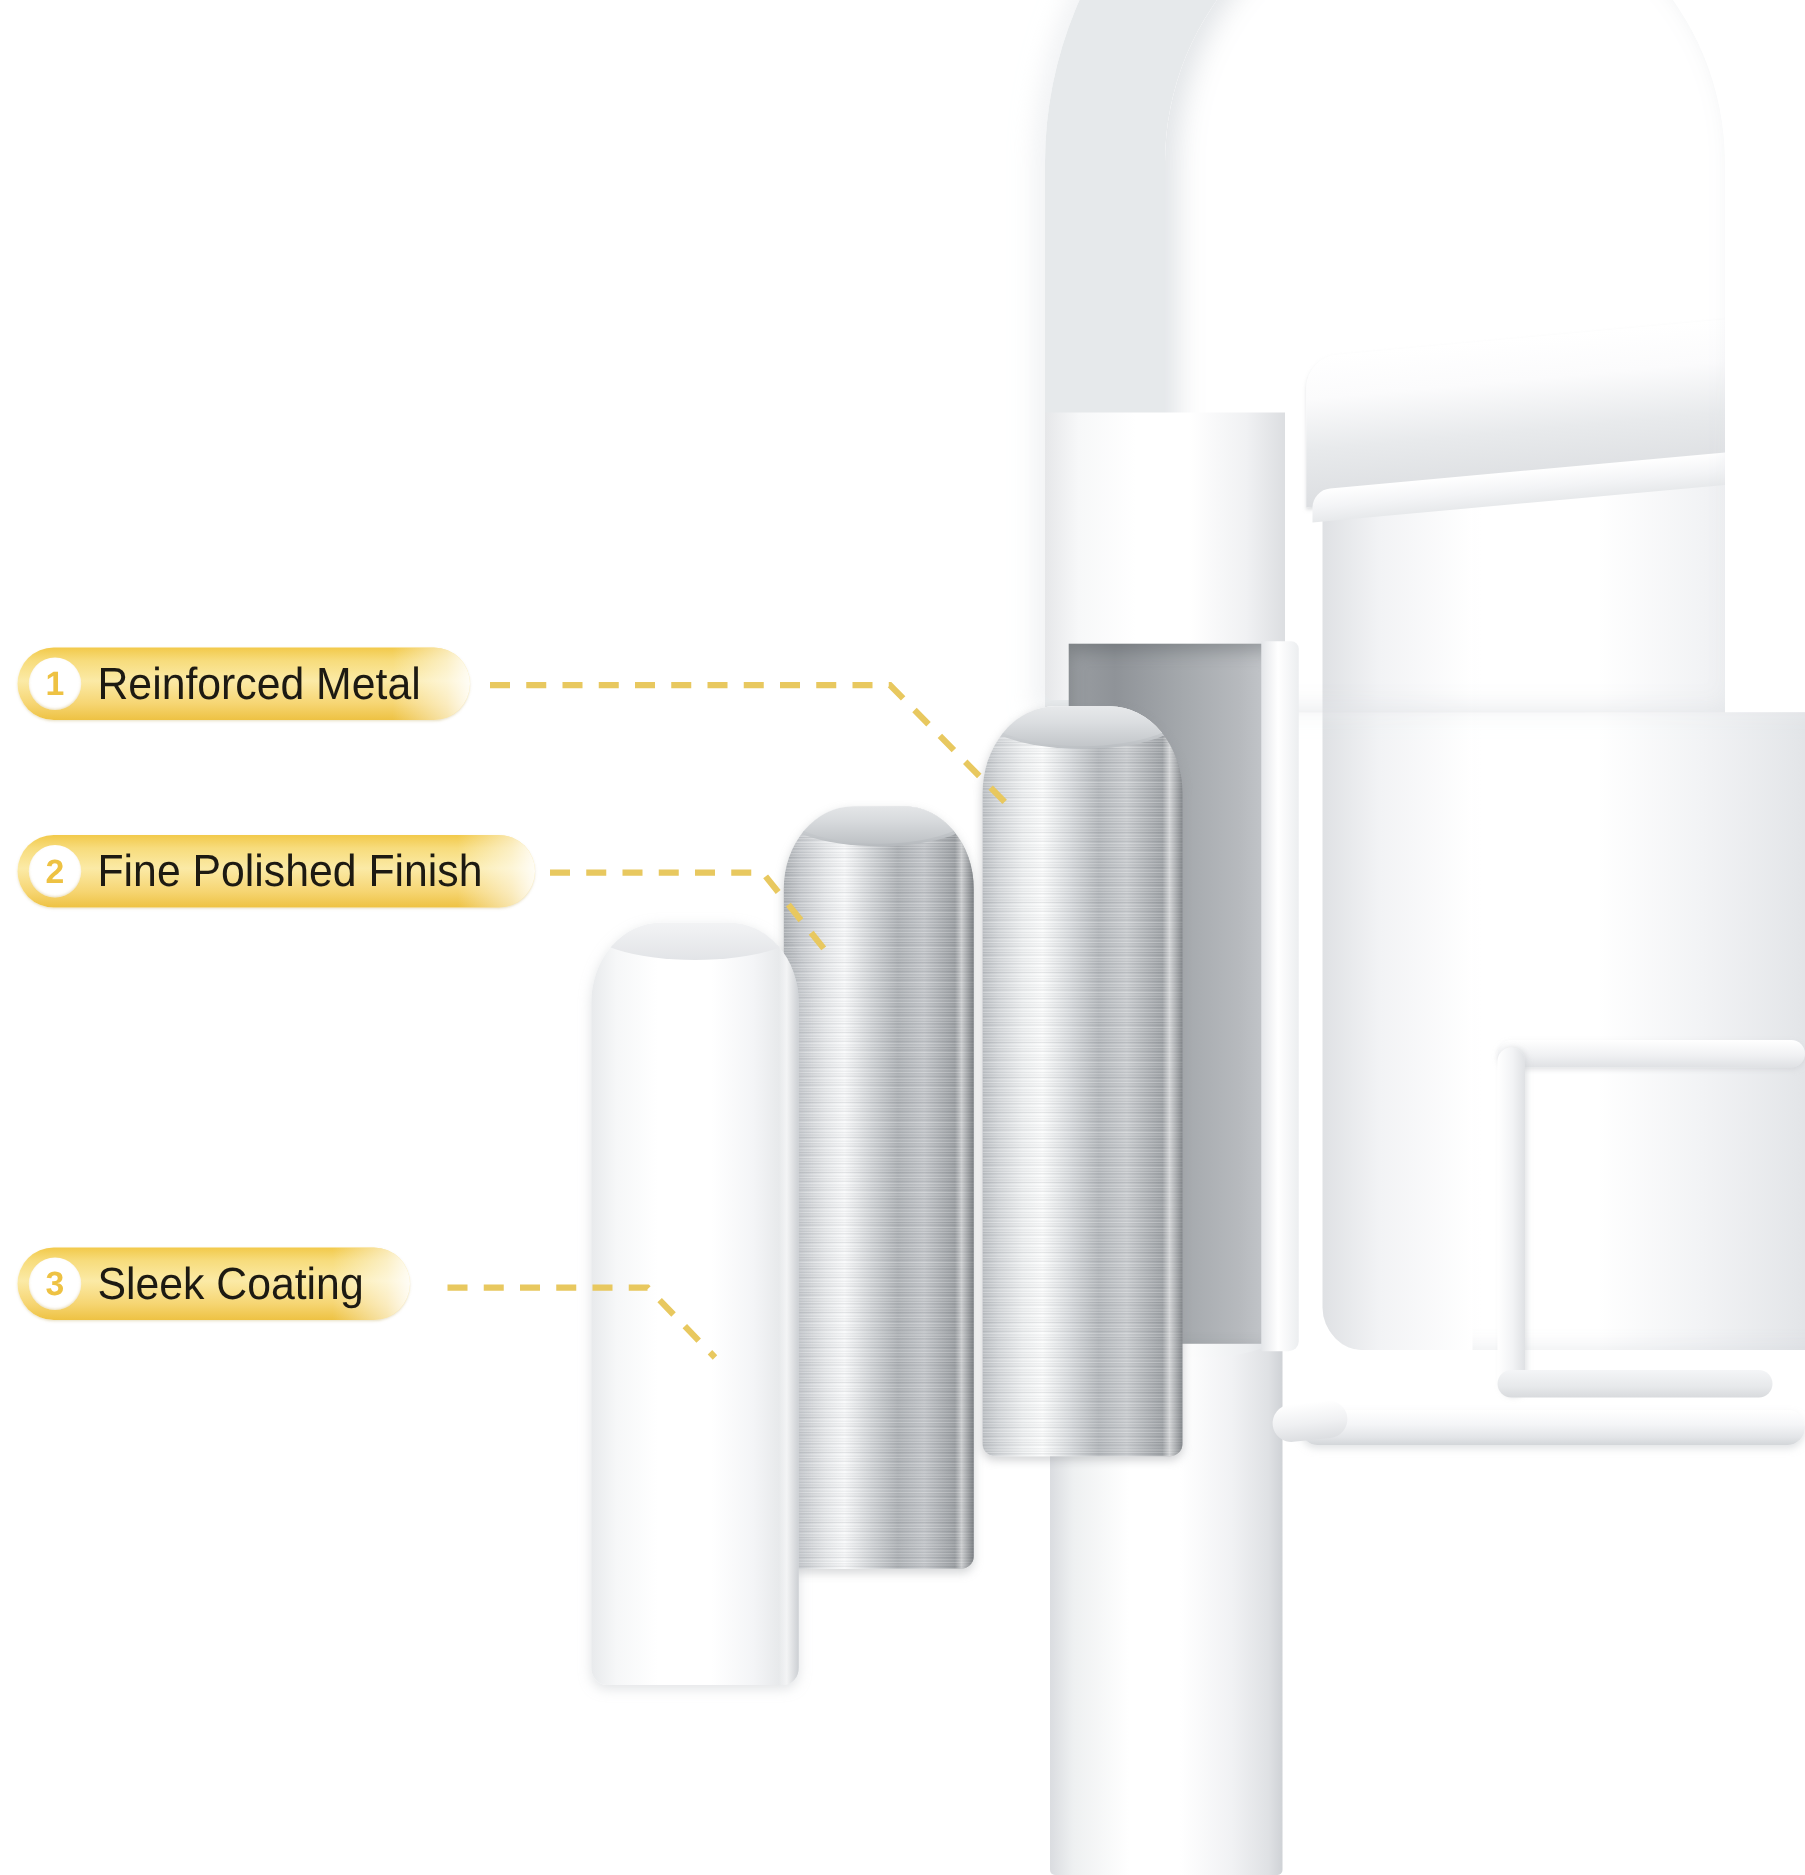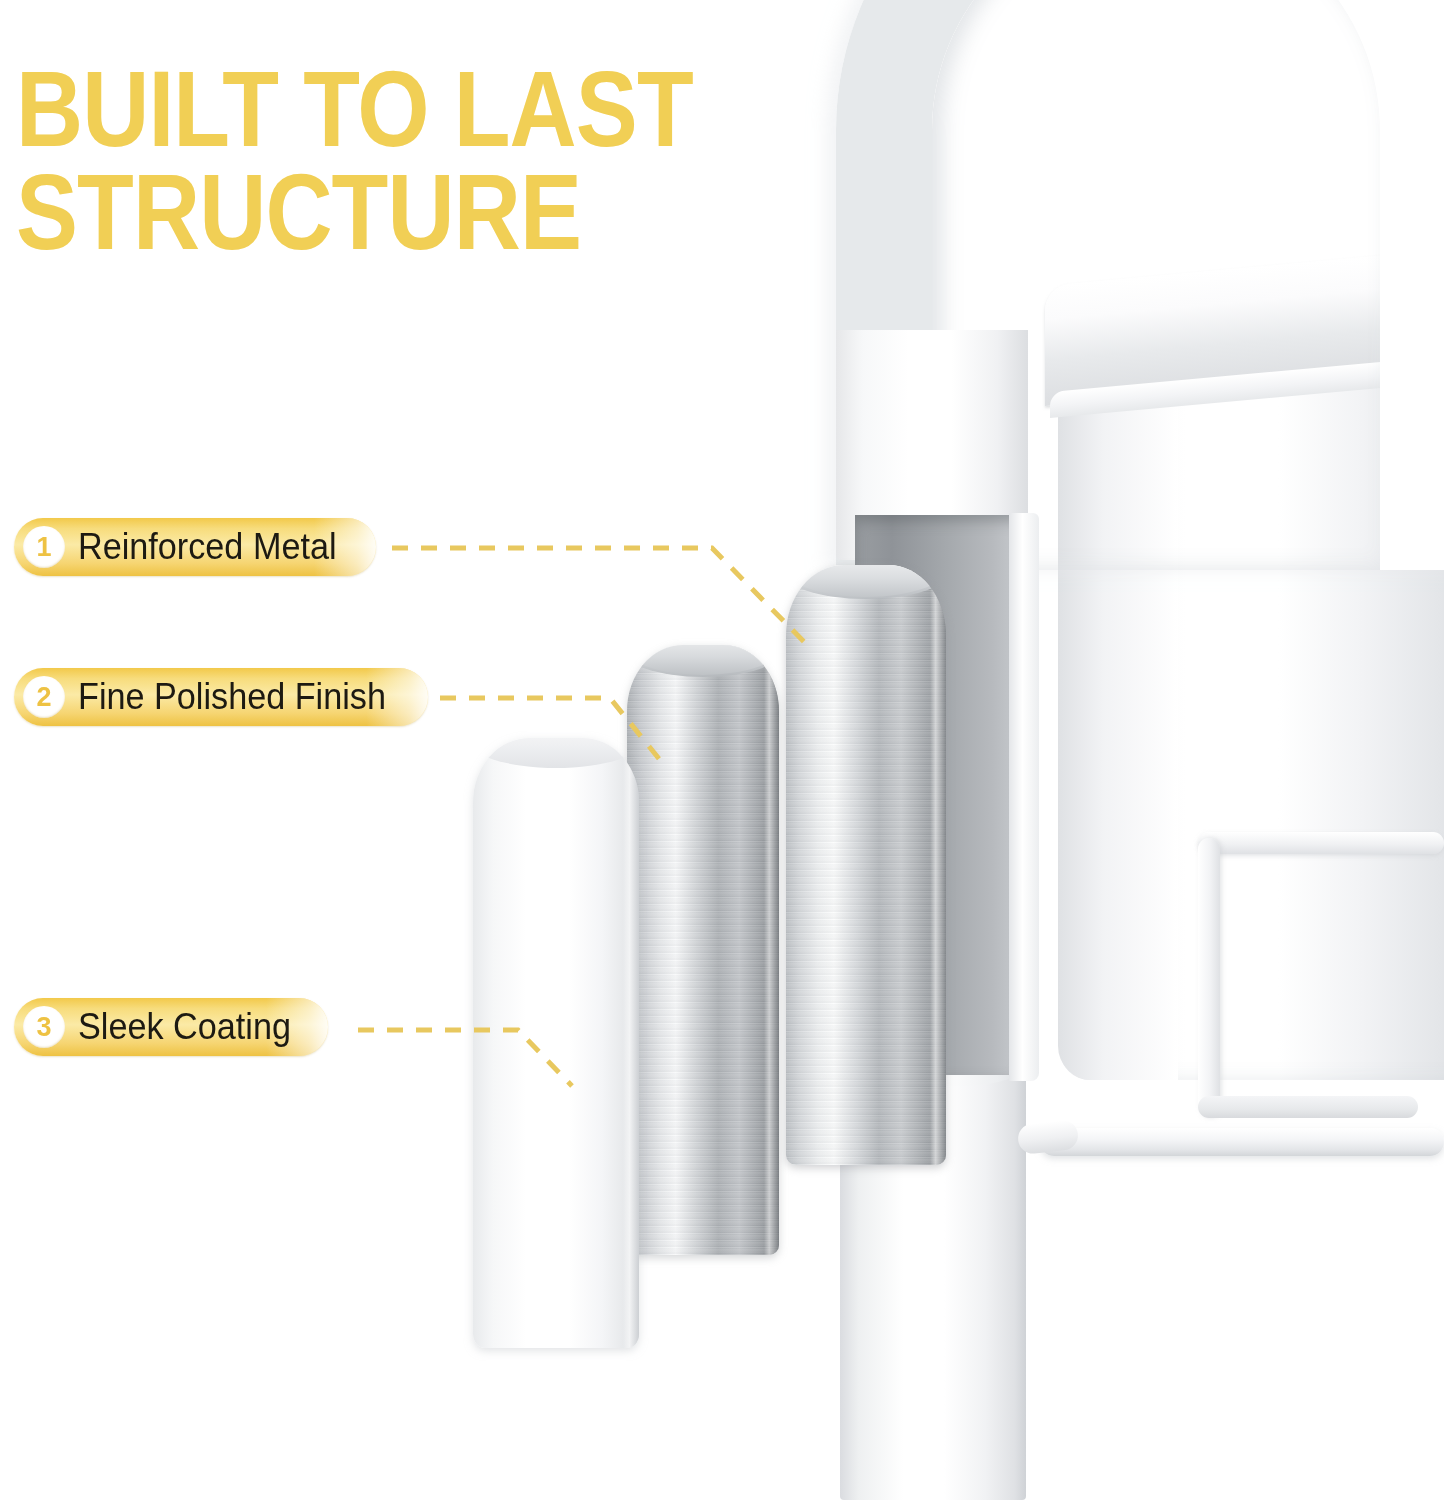--- a/index.html
+++ b/index.html
@@ -362,24 +362,20 @@
     </div>
 
   </div>
 
   <svg id="leaders" viewBox="0 0 1444 1500">
     <path class="leader" d="M 392 548 L 712 548 L 812 650"></path>
     <path class="leader" d="M 440 698 L 610 698 L 660 760"></path>
     <path class="leader" d="M 358 1030 L 518 1030 L 572 1086"></path>
   </svg>
 
-  <div id="headline">
-    <span class="headline-line">BUILT TO LAST</span>
-    <span class="headline-line">STRUCTURE</span>
-  </div>
 
   <div class="callout" id="callout-1">
     <span class="badge-num">1</span>
     <span class="callout-label">Reinforced Metal</span>
   </div>
 
   <div class="callout" id="callout-2">
     <span class="badge-num">2</span>
     <span class="callout-label">Fine Polished Finish</span>
   </div>

